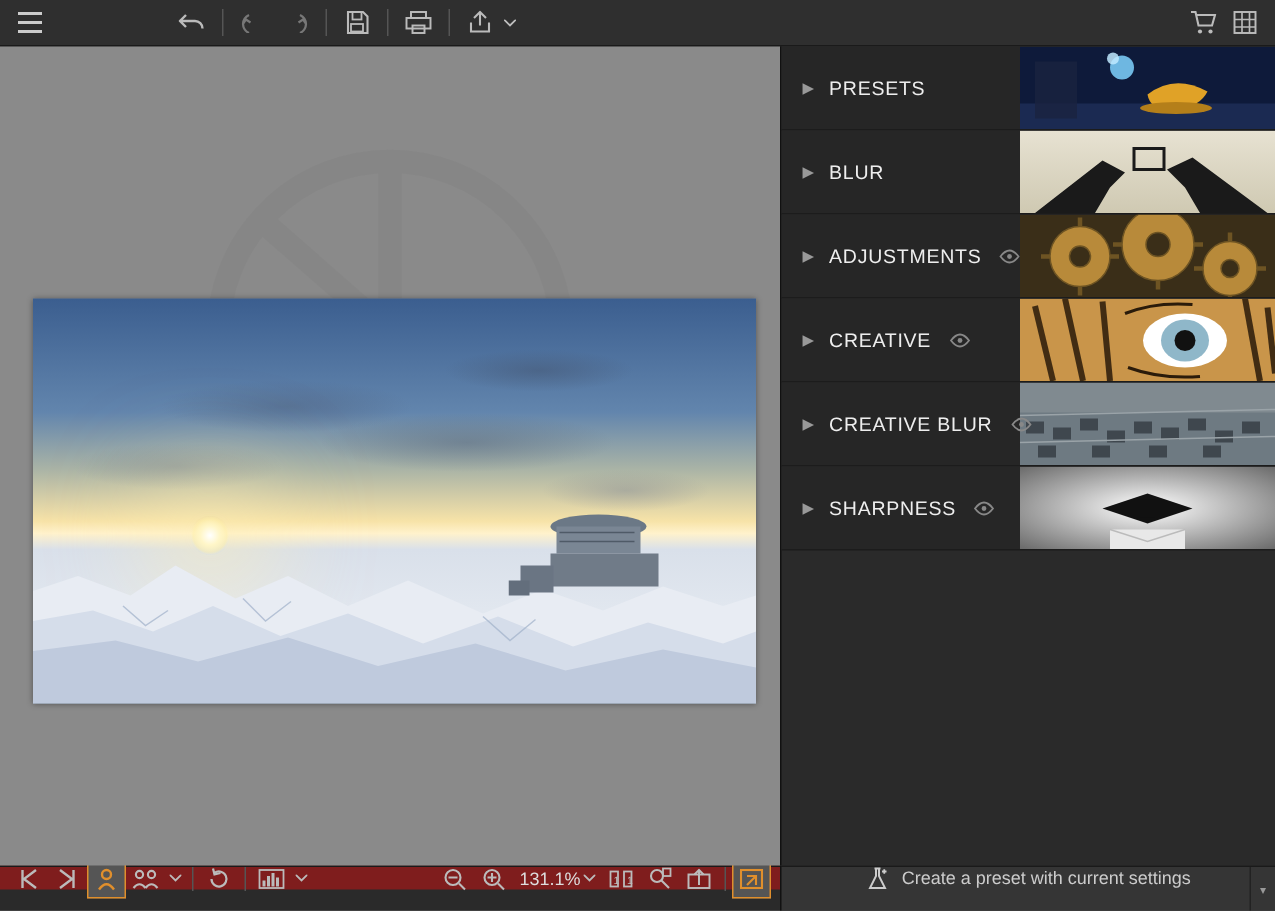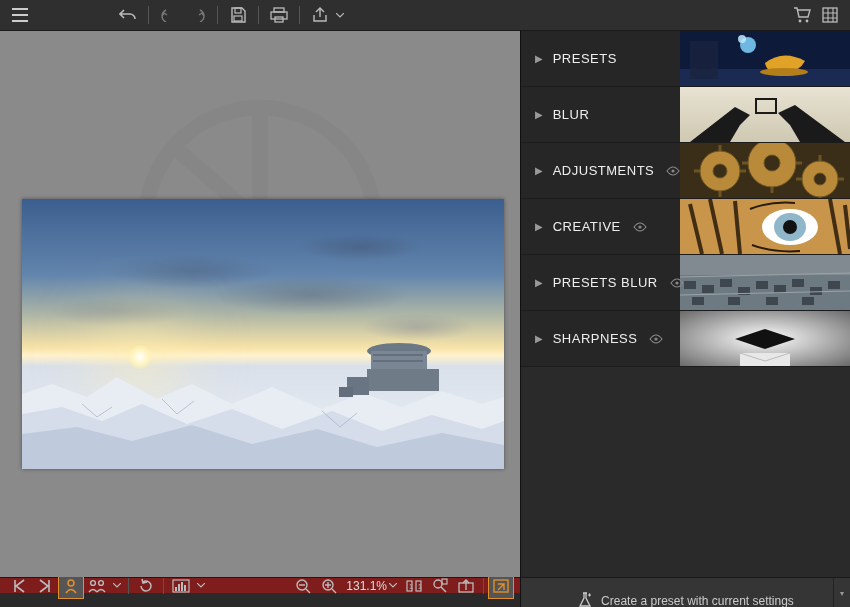--- a/index.html
+++ b/index.html
@@ -23,21 +23,21 @@
   .acc .lbl{color:#eee;font-size:13px;letter-spacing:.5px}
   .acc .eye{color:#888;margin-left:2px}
   .acc .thumb{position:absolute;right:0;top:0;bottom:0;width:170px;z-index:1;overflow:hidden}
   .bottombar-wrap{height:30px;display:flex}
   .bottombar{width:520px;height:16px;background:#7f1d1d;border-top:1px solid #1a1a1a;display:flex;align-items:center;padding:0 6px;box-sizing:border-box}
   .bbtn{width:26px;height:26px;display:flex;align-items:center;justify-content:center;cursor:pointer;color:#bbb}
   .bbtn.active{background:#555;border:1px solid #e08f2c;box-sizing:border-box;color:#e08f2c}
   .bspacer{flex:1}
   .bdiv{width:1px;height:16px;background:#555;margin:0 4px}
   .zoom{color:#ddd;font-size:12px;padding:0 4px;display:flex;align-items:center;gap:2px;cursor:pointer}
-  .create-bar{flex:1;height:30px;background:#353535;border-top:1px solid #1a1a1a;border-left:1px solid #111;display:flex;align-items:flex-end;justify-content:center;gap:8px;cursor:pointer;color:#ccc;position:relative}
+  .create-bar{flex:1;height:30px;background:#353535;border-top:1px solid #1a1a1a;border-left:1px solid #111;display:flex;align-items:flex-start;justify-content:center;gap:8px;cursor:pointer;color:#ccc;position:relative}
   .create-bar .drop{position:absolute;right:0;top:0;bottom:0;width:16px;border-left:1px solid #222;display:flex;align-items:center;justify-content:center;color:#999;font-size:8px}
   svg{display:block}
   
   .sky{position:absolute;inset:0;background:linear-gradient(to bottom,#3b5e8f 0%,#6285ad 28%,#a9b3a6 42%,#f7e3a8 55%,#fff2cc 58%,#d9e0ea 62%,#eef2f7 100%)}
   .sun{position:absolute;left:105px;top:145px;width:26px;height:26px;border-radius:50%;background:radial-gradient(circle,#fff 0%,#fff6c8 35%,rgba(255,240,170,.6) 60%,rgba(255,230,150,0) 75%);box-shadow:0 0 60px 30px rgba(255,240,180,.5)}
   .clouds{position:absolute;left:0;right:0;top:0;height:160px;background:
     radial-gradient(ellipse 90px 20px at 70% 30%,rgba(70,90,120,.6),transparent 70%),
     radial-gradient(ellipse 120px 25px at 35% 45%,rgba(80,100,130,.55),transparent 70%),
     radial-gradient(ellipse 140px 28px at 60% 60%,rgba(90,105,125,.5),transparent 70%),
     radial-gradient(ellipse 100px 22px at 20% 70%,rgba(120,130,140,.45),transparent 70%),
@@ -247,21 +247,21 @@
                   <path d="M165 6 L170 50"></path>
               </g>
               <path d="M70 10 q20 -8 45 -6 M72 46 q22 8 48 6" stroke="#2a1b0a" stroke-width="2" fill="none"></path>
             </svg>
           </div>
         </div>
 
         <div class="acc">
           <div class="hdr">
             <span class="chev">▶</span>
-            <span class="lbl">PRESETS BLUR</span>
+            <span class="lbl">CREATIVE BLUR</span>
             <span class="eye">
               <svg width="14" height="10" viewBox="0 0 14 10">
                   <path d="M1 5q6-8 12 0q-6 8-12 0z" fill="none" stroke="#888" stroke-width="1.2"></path>
                   <circle cx="7" cy="5" r="1.6" fill="#888"></circle>
                 </svg>
             </span>
           </div>
           <div class="thumb">
             <svg width="170" height="55" viewBox="0 0 170 55" preserveAspectRatio="xMidYMid slice">
               <rect width="170" height="55" fill="#6e7a82"></rect>

